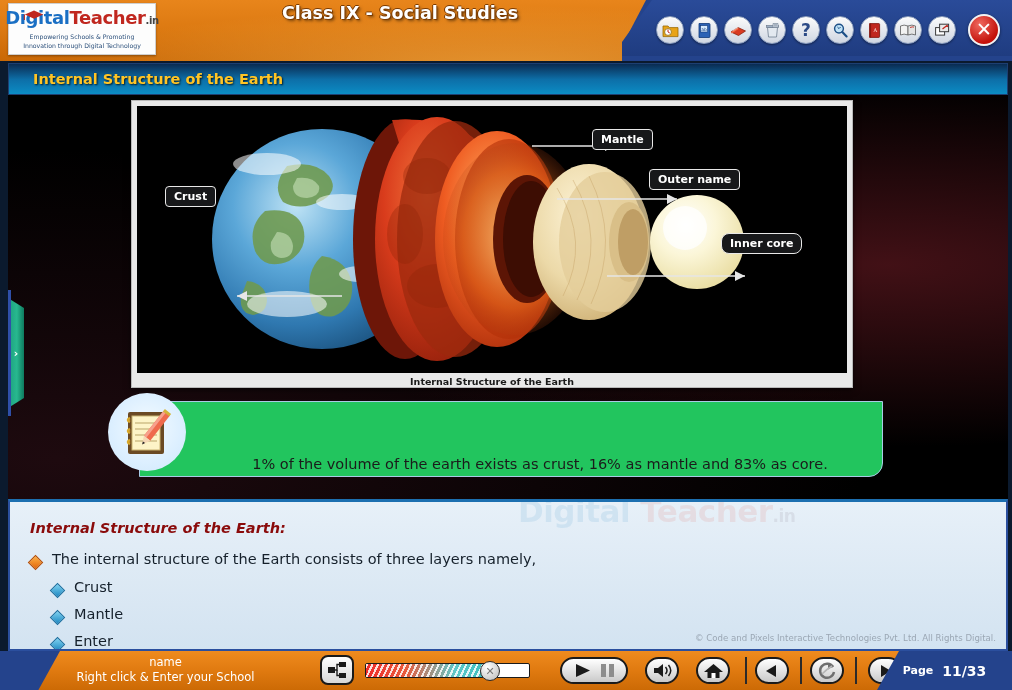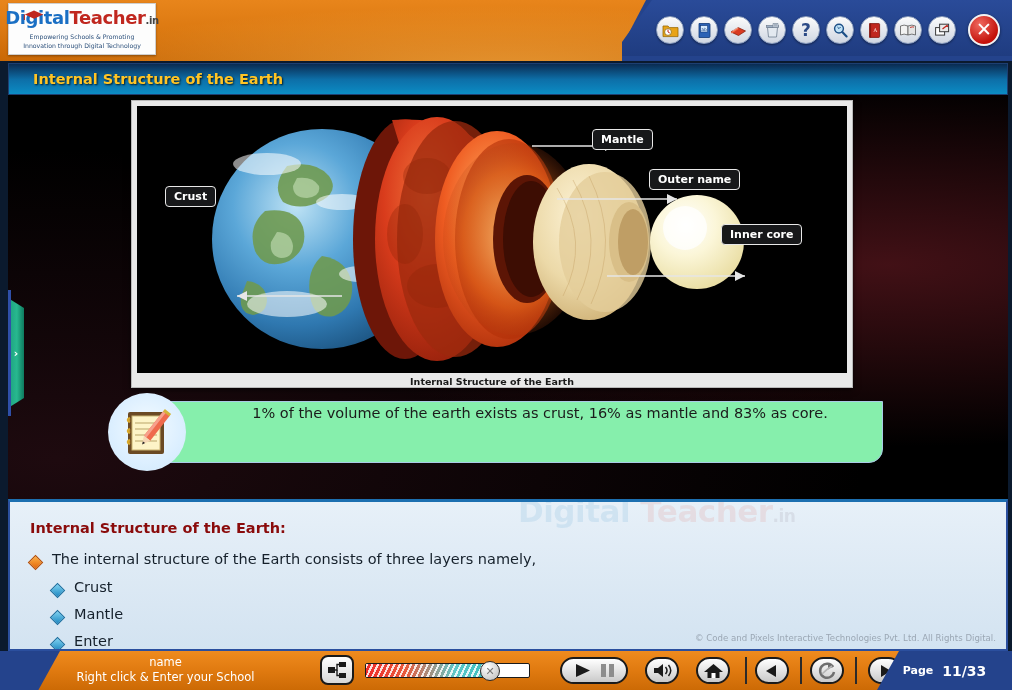--- a/index.html
+++ b/index.html
@@ -117,24 +117,24 @@
   }
 
   .lbl {
     position: absolute; background: #17181a; border: 1.6px solid #e8e8e8; border-radius: 4px;
     color: #ffffff; font-size: 11px; font-weight: bold; padding: 3px 8px; white-space: nowrap;
   }
 
   
   .note-wrap { position: absolute; left: 100px; top: 298px; width: 775px; height: 78px; }
   .note-body {
-    position: absolute; left: 31px; top: 8px; width: 744px; height: 62px;
-    background: #86efac; border: 1px solid #a9cbe6;
+    position: absolute; left: 31px; top: 8px; width: 744px; height: 76px;
+    background: #22c55e; border: 1px solid #a9cbe6;
     border-radius: 0 0 14px 0;
-    display: flex; align-items: flex-start;
+    display: flex; align-items: flex-end;
   }
   .note-shadow {
     position: absolute; left: 735px; top: 48px; width: 44px; height: 24px;
     background: linear-gradient(135deg, #d4663a, #a83c1f); transform: skewX(-28deg);
     border-radius: 0 0 8px 0; z-index: -1;
   }
   .note-text {
     font-size: 14.5px; color: #1b1b1b; line-height: 23px; text-align: center;
     width: 676px; margin-left: 62px;
   }
@@ -150,21 +150,21 @@
     background: linear-gradient(180deg, #e7f0f8 0%, #d3e3f1 100%);
     border: 2px solid #2b4f9e; border-top: 3px solid #1c6fb0;
     overflow: hidden;
   }
   .watermark {
     position: absolute; left: 508px; top: -9px; font-size: 31px; font-weight: bold;
     letter-spacing: -.5px; opacity: .30; white-space: nowrap; pointer-events: none;
   }
   .wm-d { color: #9dc8e4; } .wm-t { color: #e3b3b3; } .wm-in { color: #b9b9c4; font-size: 17px; }
   .c-head {
-    position: absolute; left: 20px; top: 18px; font-size: 14.5px; font-weight: bold; color: #8a0b0b;
+    position: absolute; left: 20px; top: 18px; font-size: 14.5px; font-weight: bold; color: #8a0b0b; font-style: italic;
   }
   .bullet-row { position: absolute; display: flex; align-items: flex-end; }
   .dia { width: 11px; height: 11px; transform: rotate(45deg); flex: none; margin-top: 4px; }
   .dia-orange { background: linear-gradient(135deg, #ffb347, #e2650a); border: 1px solid #b44c05; }
   .dia-blue { background: linear-gradient(135deg, #7fd4f2, #1c86c0); border: 1px solid #1b6e9e; }
   .b-text { margin-left: 11px; font-size: 14.5px; color: #15202b; line-height: 18px; }
   .copyright {
     position: absolute; right: 10px; bottom: 6px; font-size: 8.6px; color: #9ba7b4; white-space: nowrap;
   }
 
@@ -233,20 +233,21 @@
       <div class="logo-main">
         <span class="logo-d">Digital</span><span class="logo-t">Teacher</span><span class="logo-in">.in</span>
       </div>
       <div class="logo-tag">
         <div>Empowering Schools &amp; Promoting</div>
         <div>Innovation through Digital Technology</div>
       </div>
     </div>
 
     <div class="title-wrap">
+      <div class="title-1">Class IX - Social Studies</div>
     </div>
 
     <div class="tool-panel"></div>
     <div class="tool-panel-inner"></div>
 
     <div class="tool-row">
       <div class="tbtn">
         <svg width="17" height="17" viewBox="0 0 17 17">
           <path d="M1 4 h5 l1.4 1.6 H16 v9 H1 Z" fill="#e8a317" stroke="#9a6a06" stroke-width=".8"></path>
           <circle cx="6" cy="10" r="3.4" fill="#fff" stroke="#8a6a10" stroke-width=".8"></circle>
@@ -426,21 +427,21 @@
           <line x1="470" y1="170" x2="608" y2="170" stroke="#e6e6e6" stroke-width="1.6"></line>
           <path d="M100 190 l10 -5 v10 Z" fill="#e6e6e6"></path>
           <path d="M478 40 l-10 -5 v10 Z" fill="#e6e6e6"></path>
           <path d="M540 93 l-10 -5 v10 Z" fill="#e6e6e6"></path>
           <path d="M608 170 l-10 -5 v10 Z" fill="#e6e6e6"></path>
         </svg>
 
         <div class="lbl" style="left:28px; top:80px;">Crust</div>
         <div class="lbl" style="left:455px; top:23px;">Mantle</div>
         <div class="lbl" style="left:512px; top:63px;">Outer name</div>
-        <div class="lbl" style="left:584px; top:118px;">Inner core</div>
+        <div class="lbl" style="left:584px; top:127px;border-radius:8px;">Inner core</div>
       </div>
       <div class="diagram-caption">Internal Structure of the Earth</div>
     </div>
 
     <div class="note-wrap">
       <div class="note-shadow"></div>
       <div class="note-body">
         <div class="note-text">1% of the volume of the earth exists as crust, 16% as mantle and 83% as core.</div>
       </div>
       <div class="note-icon-bg">

